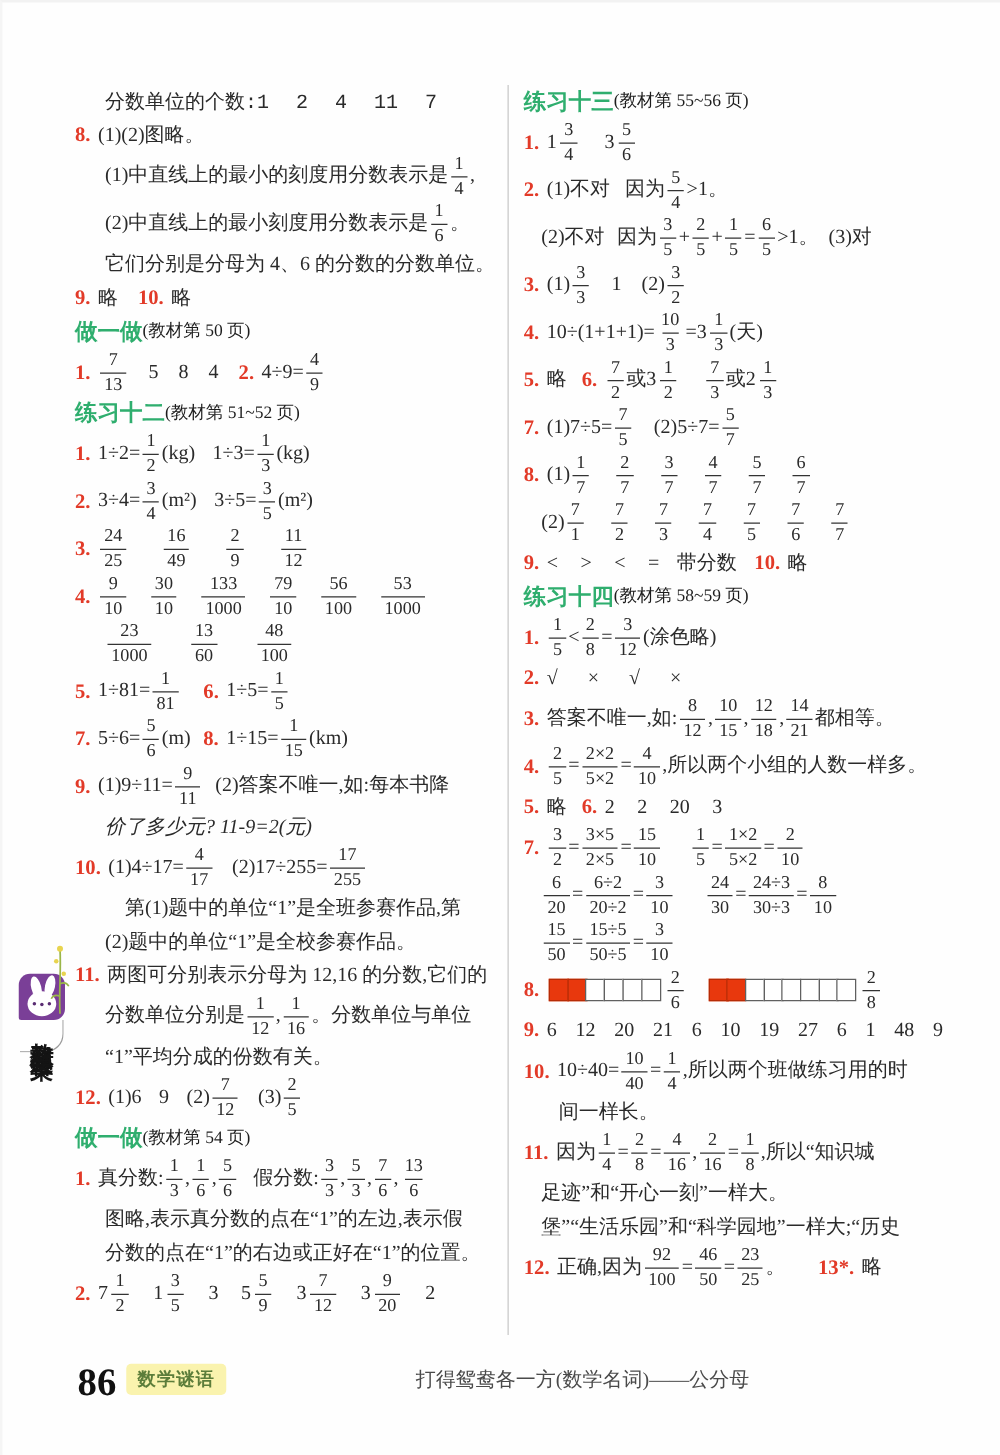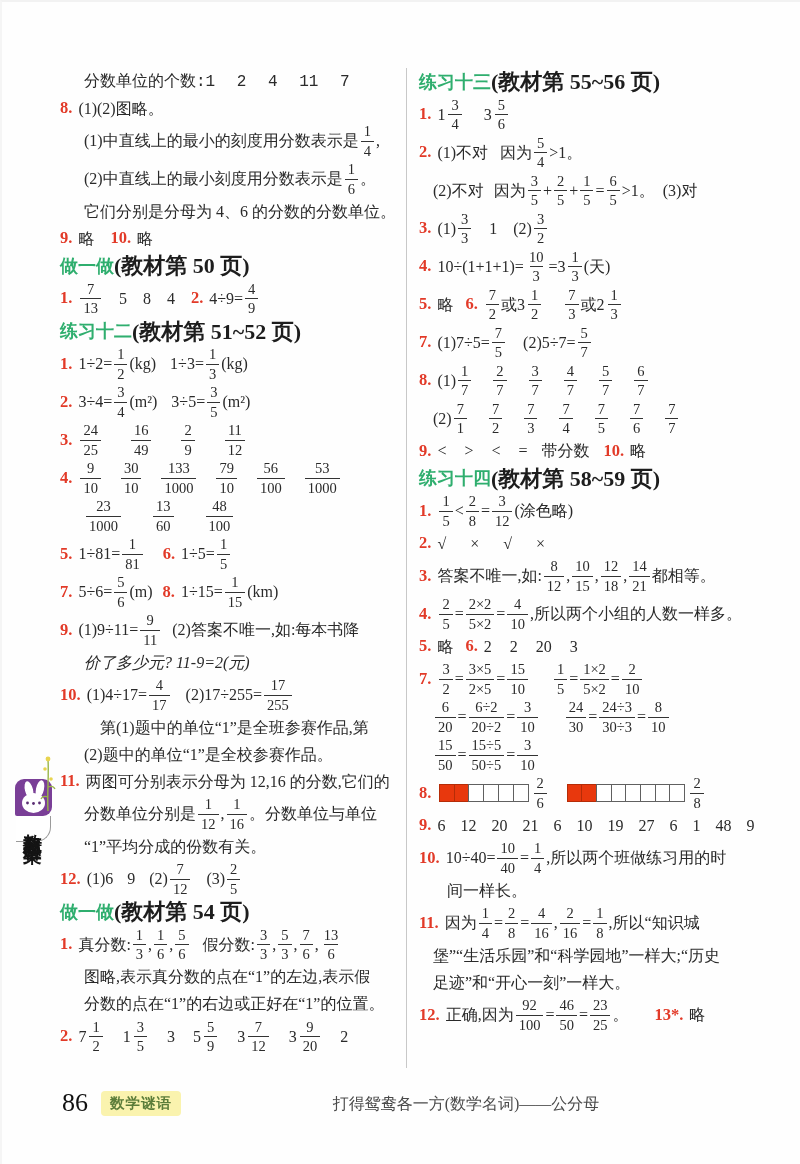--- a/index.html
+++ b/index.html
@@ -11,36 +11,36 @@
   .page { position:absolute; inset:0; background:#fefefe; border-top:2px solid #f2f2f2; border-left:2px solid #f5f5f5; }
 
   .columns { position:absolute; left:58px; top:66px; right:26px; display:flex; align-items:flex-start; }
   .col-left  { width:346px; }
   .divider   { width:1px; align-self:stretch; background:#c8c8c8; min-height:1000px; }
   .col-right { flex:1; padding-left:12px; }
 
   .line { display:flex; align-items:center; min-height:27px; font-size:16px; line-height:1.25; white-space:pre; }
   .lab  { color:#e23a28; font-weight:bold; font-size:16.5px; margin-right:6px; }
   .hg   { color:#2fae6e; font-weight:bold; font-size:18px; }
-  .hb   { color:#1d1d1d; font-weight:bold; font-size:22px; }
+  .hb   { color:#1d1d1d; font-weight:normal; font-size:14px; }
 
   .frac { display:inline-flex; flex-direction:column; align-items:center; line-height:1; font-size:14.5px; margin:2px 2px; color:#2a2a2a; }
   .frac .fn { padding:0 3px 2px; }
   .frac .fd { border-top:1.4px solid #333; padding:2px 3px 0; }
   .mixed { display:inline-flex; align-items:center; }
   .mixed .mw { font-size:16px; margin-right:1px; }
 
   .bar { display:inline-flex; margin:0 3px; }
   .bar .cell { width:16px; height:18px; border:1.3px solid #606060; margin-left:-1.3px; background:#fff; }
   .bar .cell.f { background:#e8380d; border-color:#b62c07; }
 
   .gap { display:inline-block; height:1px; }
 
   .footer { position:absolute; left:0; right:0; top:1085px; height:40px; }
-  .pagenum { position:absolute; left:60px; top:1px; font-size:26px; font-weight:normal; color:#111; }
+  .pagenum { position:absolute; left:60px; top:1px; font-size:31px; font-weight:bold; color:#111; }
   .badge { position:absolute; left:99px; top:4px; background:#faf3ae; color:#5c7d3a; font-weight:bold; font-size:14.5px; padding:3px 9px; border-radius:4px; letter-spacing:1px; }
   .riddle { position:absolute; left:130px; right:0; top:7px; text-align:center; font-size:16px; color:#4a4a4a; }
 
   .tab { position:absolute; left:13px; top:777px; width:38px; }
   .tab-head { width:37px; height:37px; background:#7a3f97; border-radius:9px 9px 9px 2px; position:relative; overflow:hidden; }
   .tab-body { width:35px; margin-left:1px; background:#fff; border-right:1.5px solid #9a9a9a; border-bottom:1.5px solid #9a9a9a; border-bottom-right-radius:15px; padding:3px 0 10px; display:flex; justify-content:center; position:relative; }
   .tab-text { writing-mode:vertical-rl; text-orientation:upright; font-weight:bold; font-size:19px; color:#141414; letter-spacing:2px; line-height:1; }
   .tab-flower { position:absolute; right:-6px; bottom:28px; }
 </style>
 </head>
@@ -101,22 +101,22 @@
         <div class="line"><span class="lab">4.</span><span class="frac"><span class="fn">2</span><span class="fd">5</span></span><span class="tx">=</span><span class="frac"><span class="fn">2×2</span><span class="fd">5×2</span></span><span class="tx">=</span><span class="frac"><span class="fn">4</span><span class="fd">10</span></span><span class="tx">,所以两个小组的人数一样多。</span></div>
         <div class="line"><span class="lab">5.</span><span class="tx">略</span><span class="gap" style="width: 12px;"></span><span class="lab">6.</span><span class="tx" style="word-spacing: 14px;">2 2 20 3</span></div>
         <div class="line"><span class="lab">7.</span><span class="frac"><span class="fn">3</span><span class="fd">2</span></span><span class="tx">=</span><span class="frac"><span class="fn">3×5</span><span class="fd">2×5</span></span><span class="tx">=</span><span class="frac"><span class="fn">15</span><span class="fd">10</span></span><span class="gap" style="width: 22px;"></span><span class="frac"><span class="fn">1</span><span class="fd">5</span></span><span class="tx">=</span><span class="frac"><span class="fn">1×2</span><span class="fd">5×2</span></span><span class="tx">=</span><span class="frac"><span class="fn">2</span><span class="fd">10</span></span></div>
         <div class="line" style="padding-left: 14px;"><span class="frac"><span class="fn">6</span><span class="fd">20</span></span><span class="tx">=</span><span class="frac"><span class="fn">6÷2</span><span class="fd">20÷2</span></span><span class="tx">=</span><span class="frac"><span class="fn">3</span><span class="fd">10</span></span><span class="gap" style="width: 24px;"></span><span class="frac"><span class="fn">24</span><span class="fd">30</span></span><span class="tx">=</span><span class="frac"><span class="fn">24÷3</span><span class="fd">30÷3</span></span><span class="tx">=</span><span class="frac"><span class="fn">8</span><span class="fd">10</span></span></div>
         <div class="line" style="padding-left: 14px;"><span class="frac"><span class="fn">15</span><span class="fd">50</span></span><span class="tx">=</span><span class="frac"><span class="fn">15÷5</span><span class="fd">50÷5</span></span><span class="tx">=</span><span class="frac"><span class="fn">3</span><span class="fd">10</span></span></div>
         <div class="line"><span class="lab">8.</span><span class="bar"><span class="cell f"></span><span class="cell f"></span><span class="cell"></span><span class="cell"></span><span class="cell"></span><span class="cell"></span></span><span class="frac"><span class="fn">2</span><span class="fd">6</span></span><span class="gap" style="width: 16px;"></span><span class="bar"><span class="cell f"></span><span class="cell f"></span><span class="cell"></span><span class="cell"></span><span class="cell"></span><span class="cell"></span><span class="cell"></span><span class="cell"></span></span><span class="frac"><span class="fn">2</span><span class="fd">8</span></span></div>
         <div class="line"><span class="lab">9.</span><span class="tx" style="word-spacing: 11px;">6 12 20 21 6 10 19 27 6 1 48 9</span></div>
         <div class="line"><span class="lab">10.</span><span class="tx">10÷40=</span><span class="frac"><span class="fn">10</span><span class="fd">40</span></span><span class="tx">=</span><span class="frac"><span class="fn">1</span><span class="fd">4</span></span><span class="tx">,所以两个班做练习用的时</span></div>
         <div class="line" style="padding-left: 28px;"><span class="tx">间一样长。</span></div>
         <div class="line"><span class="lab">11.</span><span class="tx">因为</span><span class="frac"><span class="fn">1</span><span class="fd">4</span></span><span class="tx">=</span><span class="frac"><span class="fn">2</span><span class="fd">8</span></span><span class="tx">=</span><span class="frac"><span class="fn">4</span><span class="fd">16</span></span><span class="tx">,</span><span class="frac"><span class="fn">2</span><span class="fd">16</span></span><span class="tx">=</span><span class="frac"><span class="fn">1</span><span class="fd">8</span></span><span class="tx">,所以“知识城</span></div>
+        <div class="line" style="padding-left: 14px;"><span class="tx">足迹”和“开心一刻”一样大。</span></div>
         <div class="line" style="padding-left: 14px;"><span class="tx">堡”“生活乐园”和“科学园地”一样大;“历史</span></div>
-        <div class="line" style="padding-left: 14px;"><span class="tx">足迹”和“开心一刻”一样大。</span></div>
         <div class="line"><span class="lab">12.</span><span class="tx">正确,因为</span><span class="frac"><span class="fn">92</span><span class="fd">100</span></span><span class="tx">=</span><span class="frac"><span class="fn">46</span><span class="fd">50</span></span><span class="tx">=</span><span class="frac"><span class="fn">23</span><span class="fd">25</span></span><span class="tx">。</span><span class="gap" style="width: 26px;"></span><span class="lab">13*.</span><span class="tx">略</span></div>
       </div>
   </div>
 
   <div class="tab">
     <div class="tab-head">
       <svg width="37" height="37" viewBox="0 0 37 37">
         <ellipse cx="14" cy="11" rx="4" ry="9" fill="#ffffff" transform="rotate(-14 14 11)"></ellipse>
         <ellipse cx="25" cy="10" rx="4" ry="9" fill="#ffffff" transform="rotate(12 25 10)"></ellipse>
         <ellipse cx="18.5" cy="24" rx="11.5" ry="10" fill="#ffffff"></ellipse>

